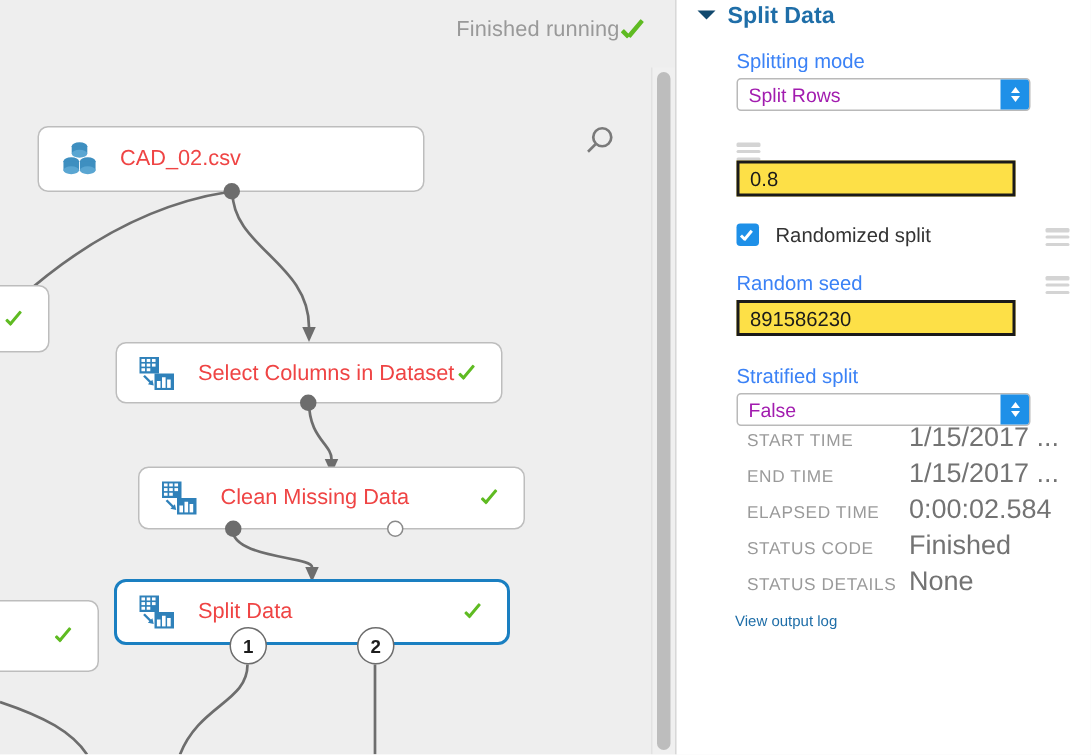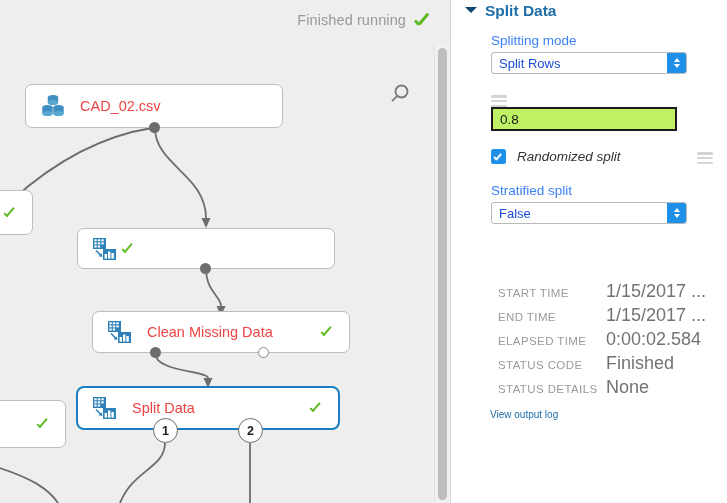--- a/index.html
+++ b/index.html
@@ -24,21 +24,21 @@
     overflow: hidden;
   }
   #canvas-svg {
     position: absolute; left: 0; top: 0;
     width: 451px; height: 503px;
   }
 
   .status-bar {
     position: absolute;
     right: 18px; top: 10px;
-    display: flex; align-items: center; gap: 7px;
+    display: flex; align-items: center; 
     z-index: 6;
   }
   .status-bar .status-text {
     font-size: 14.5px;
     color: #999999;
     letter-spacing: .1px;
   }
   .check {
     display: inline-block;
     width: 16px; height: 16px;
@@ -214,21 +214,21 @@
 
   select.fselect {
     -webkit-appearance: none; appearance: none;
     box-sizing: border-box;
     width: 196px; height: 22px;
     border: 1px solid #b9b9b9;
     border-radius: 3px;
     background: #ffffff;
     font-family: "Liberation Sans", sans-serif;
     font-size: 13px;
-    color: #1d4ed8;
+    color: #a21caf;
     padding: 0 15px 0 7px;
   }
   .selwrap { position: relative; width: 196px; }
   .spinner {
     position: absolute;
     right: 1px; top: 1px;
     width: 19px; height: 20px;
     background: #1e90e8;
     border-radius: 0 2px 2px 0;
     pointer-events: none;
@@ -241,29 +241,29 @@
     border-left: 3.5px solid transparent;
     border-right: 3.5px solid transparent;
   }
   .spinner .up   { border-bottom: 4px solid #ffffff; }
   .spinner .down { border-top: 4px solid #ffffff; }
 
   input.ftext {
     box-sizing: border-box;
     width: 186px; height: 24px;
     border: 2px solid #1a1a1a;
-    background: #bef264;
+    background: #fde047;
     font-family: "Liberation Sans", sans-serif;
     font-size: 13.5px;
     color: #1a1a1a;
     padding: 0 7px;
     outline: none;
   }
 
-  .checkrow { display: flex; align-items: center; font-style: italic; }
+  .checkrow { display: flex; align-items: center; }
   .cbox {
     width: 15px; height: 15px;
     box-sizing: border-box;
     background: #1e90e8;
     border-radius: 2.5px;
     position: relative;
     flex: 0 0 auto;
   }
   .cbox::before {
     content: "";
@@ -402,20 +402,21 @@
           <path d="M 4,14.5 L 9,19.5" stroke="#2f81ba" stroke-width="1.6" fill="none"></path>
           <polygon points="10.5,21 6.6,20.2 9.6,17.2" fill="#2f81ba"></polygon>
           <rect x="11" y="13" width="13" height="11" fill="#2f81ba"></rect>
           <g fill="#ffffff">
             <rect x="12.6" y="18" width="2.4" height="4.6"></rect>
             <rect x="16" y="15.5" width="2.4" height="7.1"></rect>
             <rect x="19.4" y="17" width="2.4" height="5.6"></rect>
           </g>
         </svg>
       </span>
+      <span class="nlabel">Select Columns in Dataset</span>
       <span class="ncheck check"></span>
     </div>
     <span class="port filled" style="left:200px; top:263px;"></span>
 
     <div class="node" style="left:92px; top:311px; width:258px; height:42px;justify-content:flex-end;">
       <span class="nicon">
         <svg viewBox="0 0 28 26" xmlns="http://www.w3.org/2000/svg">
           <rect x="1" y="2" width="13" height="11" fill="#2f81ba"></rect>
           <g fill="#ffffff">
             <rect x="2.3" y="3.3" width="2.4" height="2"></rect>
@@ -519,20 +520,31 @@
             <span class="clabel">Randomized split</span>
           </div>
           <span class="hamburger">
             <i></i>
               <i></i>
               <i></i>
           </span>
         </div>
       </div>
 
+      <div class="field" style="margin-top:17px;">
+        <div class="fsubrow">
+          <div class="flabel">Random seed</div>
+          <span class="hamburger">
+            <i></i>
+              <i></i>
+              <i></i>
+          </span>
+        </div>
+        <input class="ftext" type="text" value="891586230" style="">
+      </div>
 
       <div class="field" style="margin-top:19px;">
         <div class="flabel">Stratified split</div>
         <div class="selwrap">
           <select class="fselect">
             <option>False</option>
           </select>
           <span class="spinner">
             <span class="ch up"></span>
               <span class="ch down"></span>

